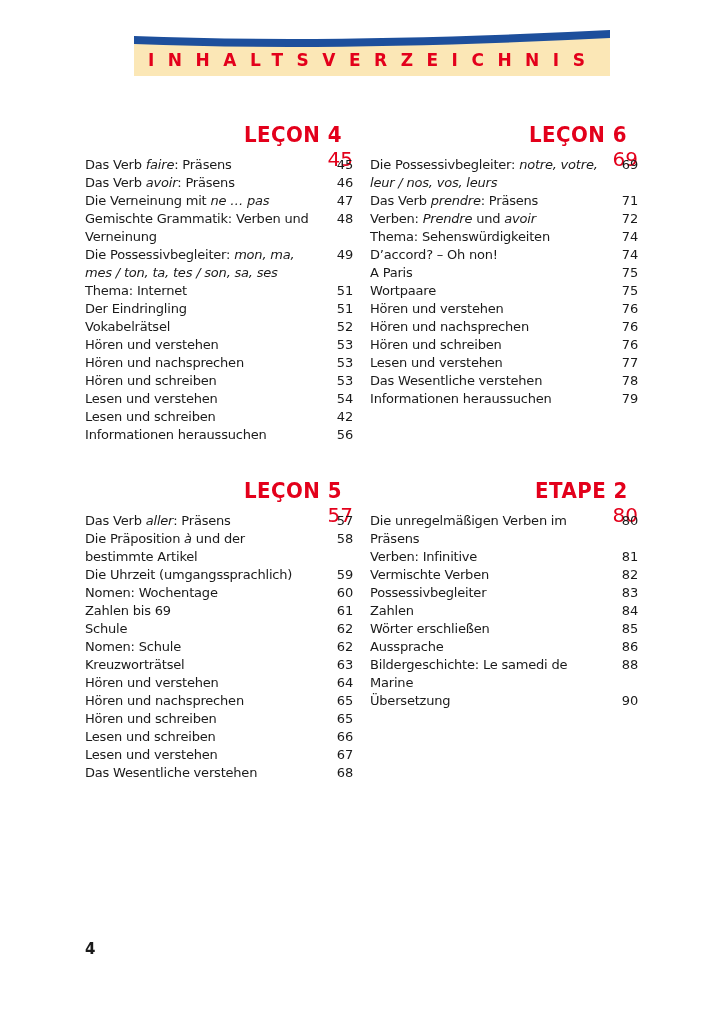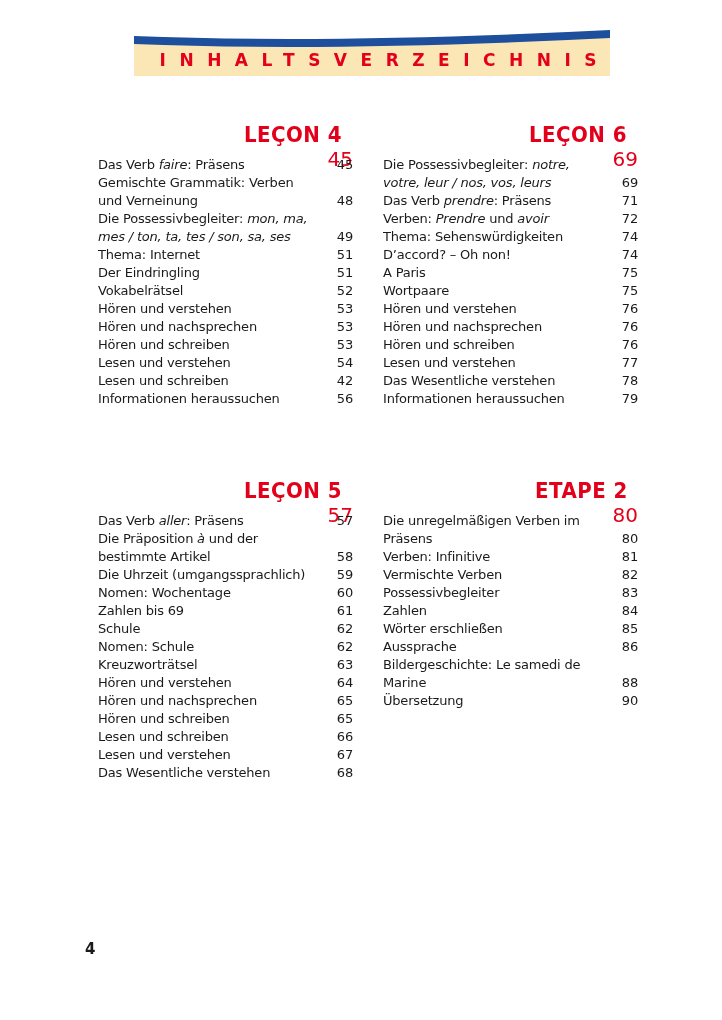--- a/index.html
+++ b/index.html
@@ -1,34 +1,34 @@
 <!DOCTYPE html>
 <html><head>
 <meta charset="utf-8">
 <style>
   html, body { margin: 0; padding: 0; background: #ffffff; }
   body { width: 722px; height: 1020px; position: relative; overflow: hidden;
          font-family: "DejaVu Sans", sans-serif; color: #1a1a1a; }
 
   .banner { position: absolute; left: 134px; top: 30px; width: 476px; height: 46px; }
   .banner svg { position: absolute; left: 0; top: 0; }
-  .banner-title { position: absolute; left: 0; right: 0; top: 20px; text-align: right;
+  .banner-title { position: absolute; left: 0; right: 0; top: 20px; text-align: left;
                   font-family: "DejaVu Sans", sans-serif; font-weight: bold; font-size: 17px;
                   letter-spacing: 13.5px; color: #e3001b; padding-left: 14px; }
 
   .section { position: absolute; width: 268px; }
   .sec-head { display: flex; justify-content: space-between; align-items: flex-end;
               height: 34px; flex-direction: column; }
   .sec-title { font-family: "DejaVu Sans", sans-serif; font-weight: bold; font-size: 22px;
                color: #e3001b; letter-spacing: 0.5px; transform: scaleX(0.9); transform-origin: left center; }
   .sec-page { font-family: "DejaVu Sans", sans-serif; font-size: 20px; color: #e3001b; }
 
   .entries { list-style: none; margin: 0; padding: 0; }
-  .entry { display: flex; justify-content: space-between; align-items: flex-end;
-           font-size: 13px; line-height: 18px; letter-spacing: -0.2px; margin-left: 13px; }
+  .entry { display: flex; justify-content: space-between; 
+           font-size: 13px; line-height: 18px; letter-spacing: -0.2px; }
   .entry-text { flex: 1; padding-right: 14px; }
   .entry-text i { font-style: italic; }
   .entry-page { width: 22px; text-align: right; }
 
   .page-number { position: absolute; left: 85px; top: 940px; font-weight: bold;
                  font-size: 15px; color: #1a1a1a; }
 </style>
 </head>
 <body>
 
@@ -44,20 +44,28 @@
   <div class="sec-head">
     <span class="sec-title">LEÇON 4</span>
     <span class="sec-page">45</span>
   </div>
   <ul class="entries">
       <li class="entry">
         <span class="entry-text"><span>Das Verb </span><i>faire</i><span>: Präsens</span></span>
         <span class="entry-page">45</span>
       </li>
       <li class="entry">
+        <span class="entry-text"><span>Das Verb </span><i>avoir</i><span>: Präsens</span></span>
+        <span class="entry-page">46</span>
+      </li>
+      <li class="entry">
+        <span class="entry-text"><span>Die Verneinung mit </span><i>ne … pas</i></span>
+        <span class="entry-page">47</span>
+      </li>
+      <li class="entry">
         <span class="entry-text"><span>Gemischte Grammatik: Verben und Verneinung</span></span>
         <span class="entry-page">48</span>
       </li>
       <li class="entry">
         <span class="entry-text"><span>Die Possessivbegleiter: </span><i>mon, ma, mes / ton, ta, tes / son, sa, ses</i></span>
         <span class="entry-page">49</span>
       </li>
       <li class="entry">
         <span class="entry-text"><span>Thema: Internet</span></span>
         <span class="entry-page">51</span>

